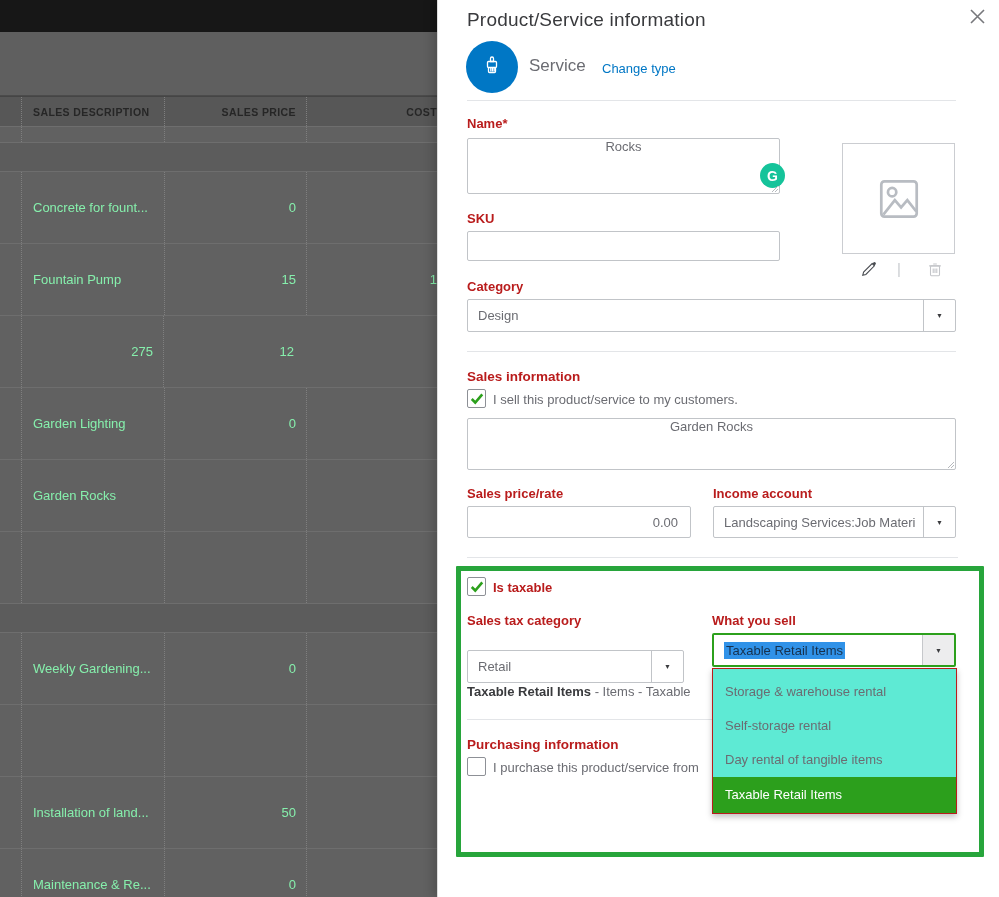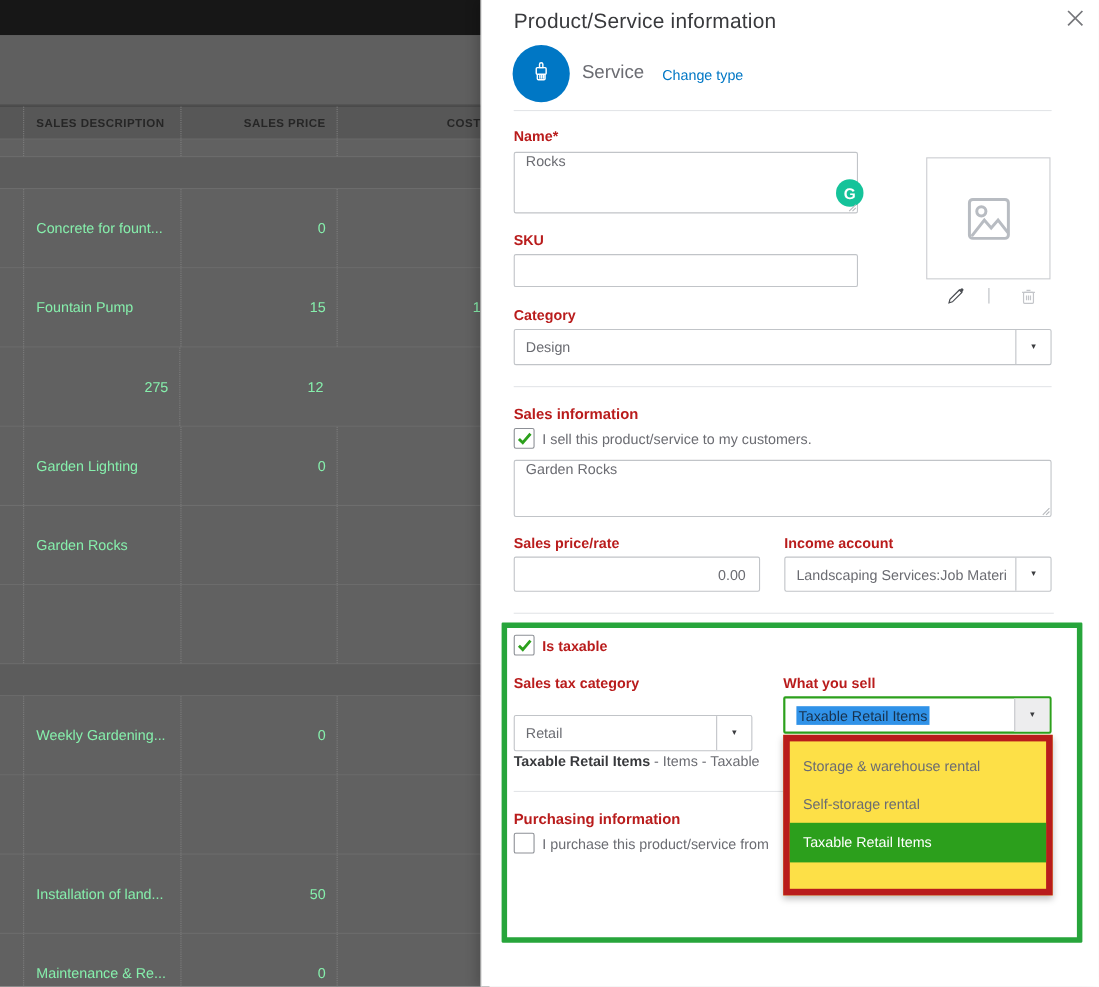--- a/index.html
+++ b/index.html
@@ -29,21 +29,21 @@
   
   .panel{position:absolute;left:437px;top:0;width:562px;height:897px;background:#fff;
          border-left:1px solid #dddddd;box-sizing:border-box;
          box-shadow:-4px 0 10px rgba(0,0,0,.18);}
   .abs{position:absolute;}
   .title{font-size:19px;color:#393a3d;letter-spacing:.2px;}
   .label{font-size:13px;font-weight:700;color:#b91c1c;}
   .graytext{font-size:13px;color:#6b6c72;}
   .field{box-sizing:border-box;border:1px solid #c1c4c8;border-radius:2px;background:#fff;
          font-size:13px;color:#6b6c72;font-family:"Liberation Sans",sans-serif;}
-  textarea.field{resize:none;padding:0 10px;outline:none;}
+  textarea.field{resize:none;padding:0 10px;outline:none;text-align:center;}
   input.field{outline:none;padding:0 10px;}
   .divider{height:1px;background:#e3e5e8;}
 
   .avatar{width:52px;height:52px;border-radius:50%;background:#0077c5;
           display:flex;align-items:center;justify-content:center;}
   .link{color:#0077c5;font-size:13px;cursor:pointer;}
 
   .select{display:flex;align-items:stretch;box-sizing:border-box;border:1px solid #c1c4c8;
           border-radius:2px;background:#fff;}
   .select .txt{flex:1;display:flex;align-items:center;padding:0 10px;font-size:13px;
@@ -57,21 +57,21 @@
   .checkbox{width:19px;height:19px;box-sizing:border-box;border:1px solid #8d9096;
             border-radius:2px;background:#fff;display:flex;align-items:center;justify-content:center;}
 
   .imgbox{box-sizing:border-box;border:1px solid #cbcdd1;background:#fff;
           display:flex;align-items:center;justify-content:center;}
   .icolink{display:flex;align-items:center;justify-content:center;}
 
   .annotation{box-sizing:border-box;border:5px solid #27a53b;border-radius:1px;
               pointer-events:none;z-index:9;}
 
-  .dropdown{box-sizing:border-box;background:#fde047;border:6px solid #b91c1c;
+  .dropdown{box-sizing:border-box;background:#5eead4;border:1px solid #b91c1c;
             box-shadow:0 3px 6px rgba(0,0,0,.25);z-index:5;padding-top:6px;}
   .dd-item{height:34px;line-height:34px;padding-left:12px;font-size:13px;color:#6b6c72;
            white-space:nowrap;overflow:hidden;}
   .dd-item.selected{height:36px;line-height:36px;background:#2c9f1c;color:#fff;}
 
   .grammarly{width:25px;height:25px;border-radius:50%;background:#15c39a;color:#fff;
              font-weight:700;font-size:14px;display:flex;align-items:center;justify-content:center;}
   .summary{font-size:13px;white-space:nowrap;}
   .summary b{color:#393a3d;}
   .summary span{color:#6b6c72;}
@@ -283,19 +283,20 @@
 
     <div class="abs divider" style="left:29px;top:719px;width:489px;"></div>
 
     <div class="abs label" style="left:29px;top:737px;font-size:13.5px;">Purchasing information</div>
     <div class="abs checkbox" style="left:29px;top:757px;"></div>
     <div class="abs graytext" style="left:55px;top:760px;white-space:nowrap;">I purchase this product/service from</div>
 
     <div class="abs dropdown" style="left:274px;top:668px;width:245px;height:146px;">
         <div class="dd-item">Storage &amp; warehouse rental</div>
         <div class="dd-item">Self-storage rental</div>
+        <div class="dd-item">Day rental of tangible items</div>
         <div class="dd-item selected">Taxable Retail Items</div>
       </div>
 
     <div class="abs annotation" style="left:18px;top:566px;width:528px;height:291px;"></div>
 
   </div>
 </div>
 
 </body></html>

